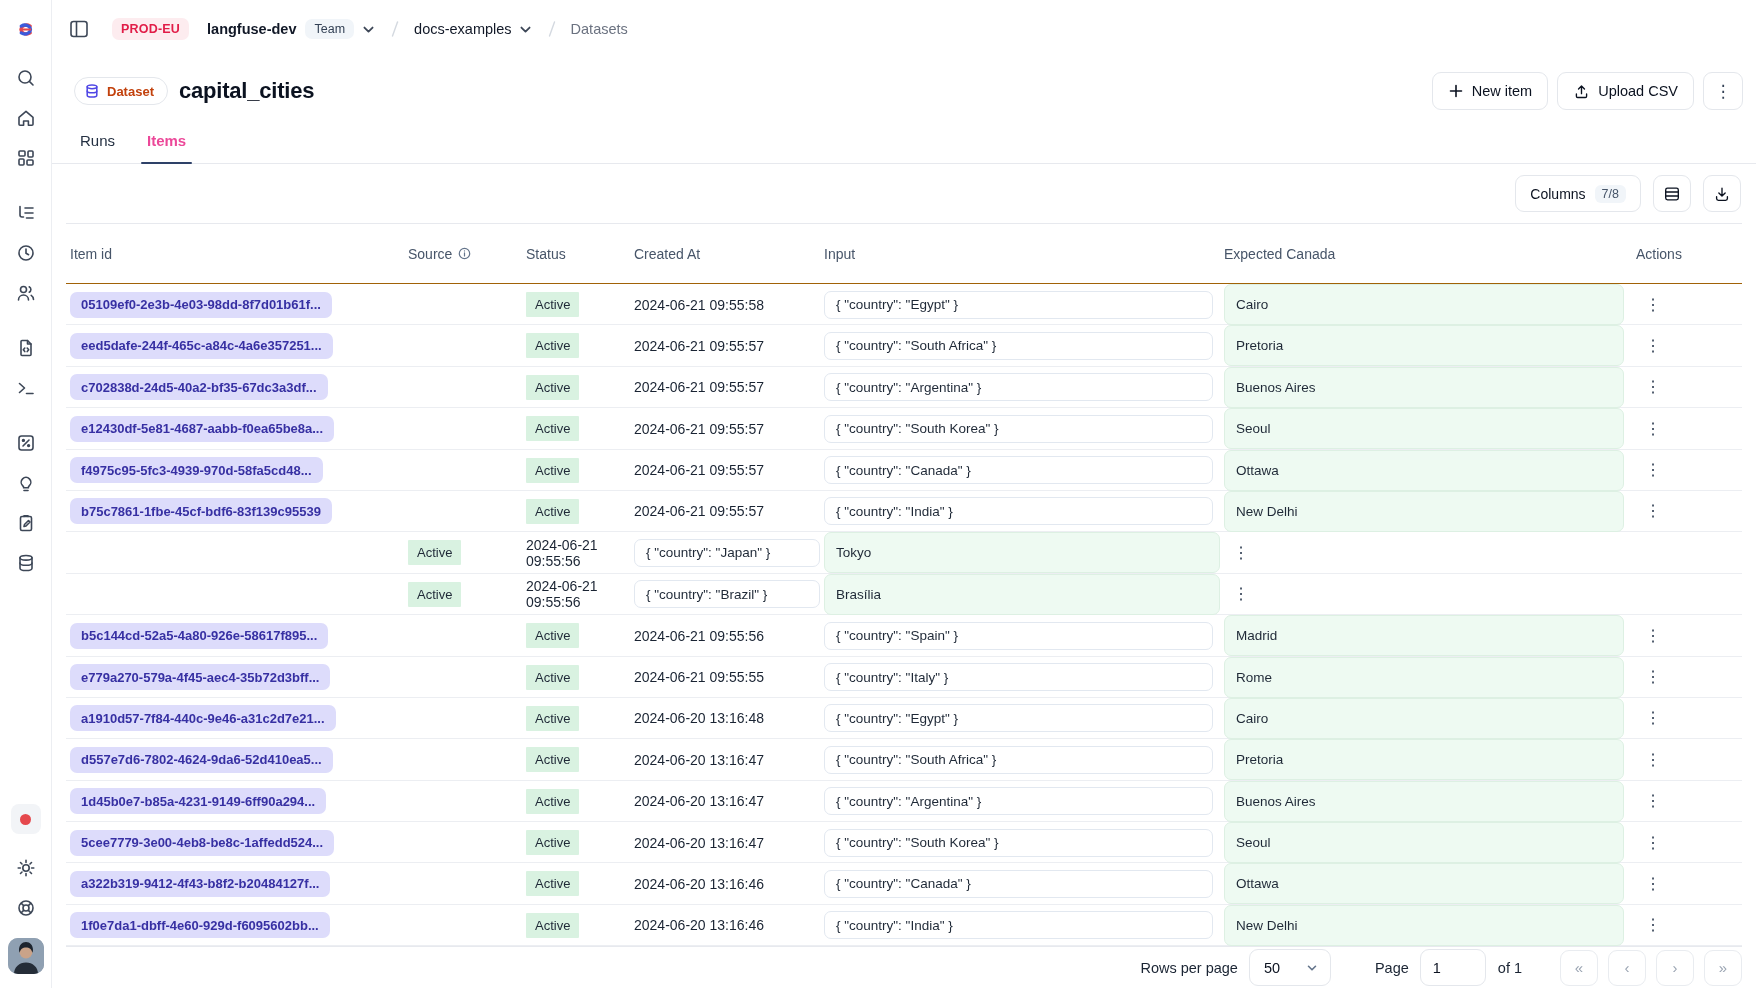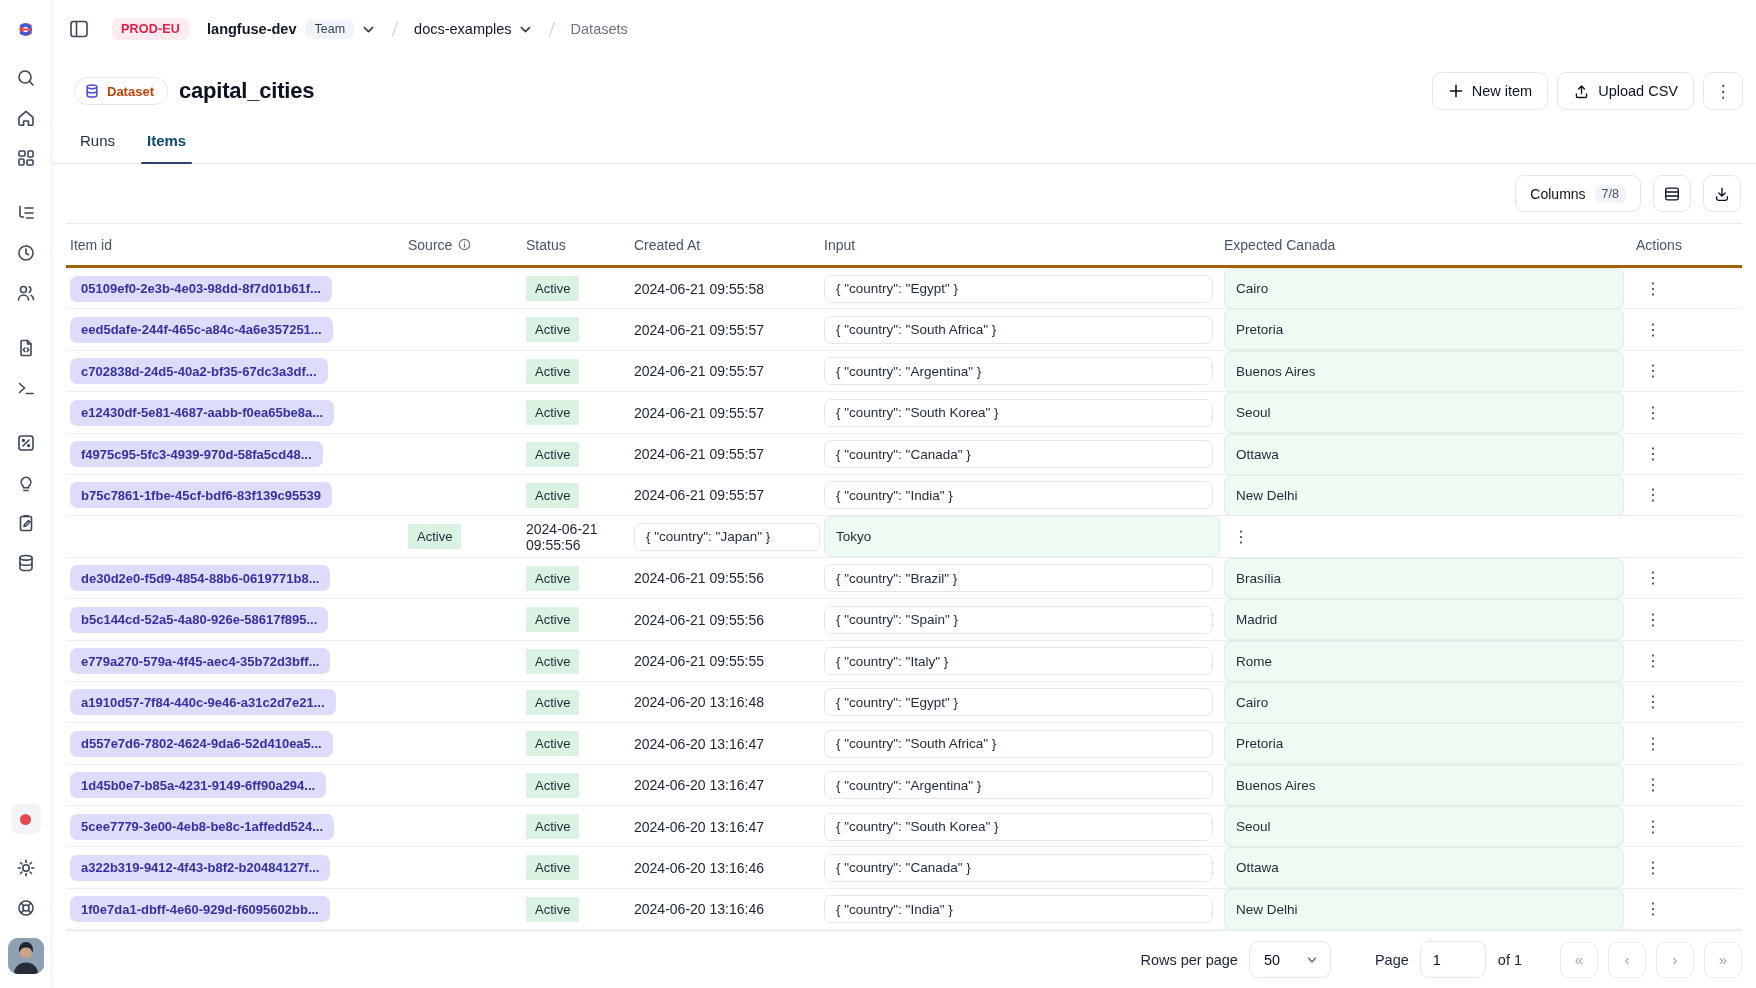--- a/index.html
+++ b/index.html
@@ -49,38 +49,38 @@
     border:1px solid #e4e7ec; border-radius:9px; background:#fff; cursor:pointer;
     font-size:14.5px; font-weight:500; color:#0b1220; font-family:inherit; }
   .btn-icononly { width:40px; padding:0; justify-content:center; }
   .kebab { font-size:17px; color:#334155; line-height:1; letter-spacing:0; }
 
   .tabs-row { height:46px; display:flex; align-items:stretch; padding-left:22px;
     border-bottom:1px solid #e7e9ee; }
   .tab { position:relative; display:flex; align-items:center; padding:0 6px;
     font-size:15px; cursor:pointer; color:#243042; }
   .tab + .tab { margin-left:20px; }
-  .tab.active { font-weight:700; color:#0c4a6e; }
+  .tab.active { font-weight:700; color:#ec4899; }
   .tab.active::after { content:""; position:absolute; left:0; right:0; bottom:-1px;
     height:2.5px; background:#2e4168; border-radius:2px; }
 
   
   .toolbar { height:59px; display:flex; align-items:center; justify-content:flex-end;
     gap:12px; padding:0 15px; }
   .btn-sm { height:37px; padding:0 14px; border:1px solid #e4e7ec; border-radius:9px;
     background:#fff; cursor:pointer; display:flex; align-items:center; gap:9px;
     font-size:14px; font-weight:500; color:#0b1220; font-family:inherit; }
   .count-chip { background:#f1f5f9; color:#475569; border-radius:6px; font-size:12.5px;
     padding:2px 7px; font-weight:500; }
   .btn-sq { width:38px; padding:0; justify-content:center; }
 
   
   .table-wrap { padding:0 14px; }
   .tgrid { display:grid; grid-template-columns:338px 118px 108px 190px 400px 412px 60px; align-items:center; }
-  .thead { height:45px; border-top:1px solid #e7e9ee; border-bottom:3px solid #a16207; }
+  .thead { height:61px; border-top:1px solid #e7e9ee; border-bottom:1px solid #a16207; }
   .th { font-size:14px; font-weight:500; color:#475569; padding-left:4px; display:flex; align-items:center; gap:6px; }
   .tr { height:41.4px; border-bottom:1px solid #eceef2; }
   .td { padding-left:4px; display:flex; align-items:center; min-width:0; }
   .id-badge { background:#dddcfb; color:#3730a3; font-weight:600; font-size:13px;
     padding:5.5px 11px; border-radius:7px; white-space:nowrap; cursor:pointer; }
   .status-badge { background:#d9f2e1; color:#1f2937; font-size:13px;
     padding:5px 9px; border-radius:1px; }
   .td-created { font-size:14px; color:#1a2433; }
   .input-box { width:389px; height:28px; border:1px solid #e2e8f0; border-radius:7px;
     display:flex; align-items:center; padding:0 11px; font-size:13.5px; color:#1f2937;
@@ -520,23 +520,20 @@
     </div>
     <div class="td">
       <span class="expected-box">Tokyo</span>
     </div>
     <div class="td">
       <button class="kebab-sm"><span>⋮</span></button>
     </div>
   </div>
 
   <div class="tgrid tr">
-    <div class="td">
-      <span class="id-badge">de30d2e0-f5d9-4854-88b6-0619771b8...</span>
-    </div>
     <div class="td"></div>
     <div class="td">
       <span class="status-badge">Active</span>
     </div>
     <div class="td td-created">2024-06-21 09:55:56</div>
     <div class="td">
       <span class="input-box">{ "country": "Brazil" }</span>
     </div>
     <div class="td">
       <span class="expected-box">Brasília</span>

